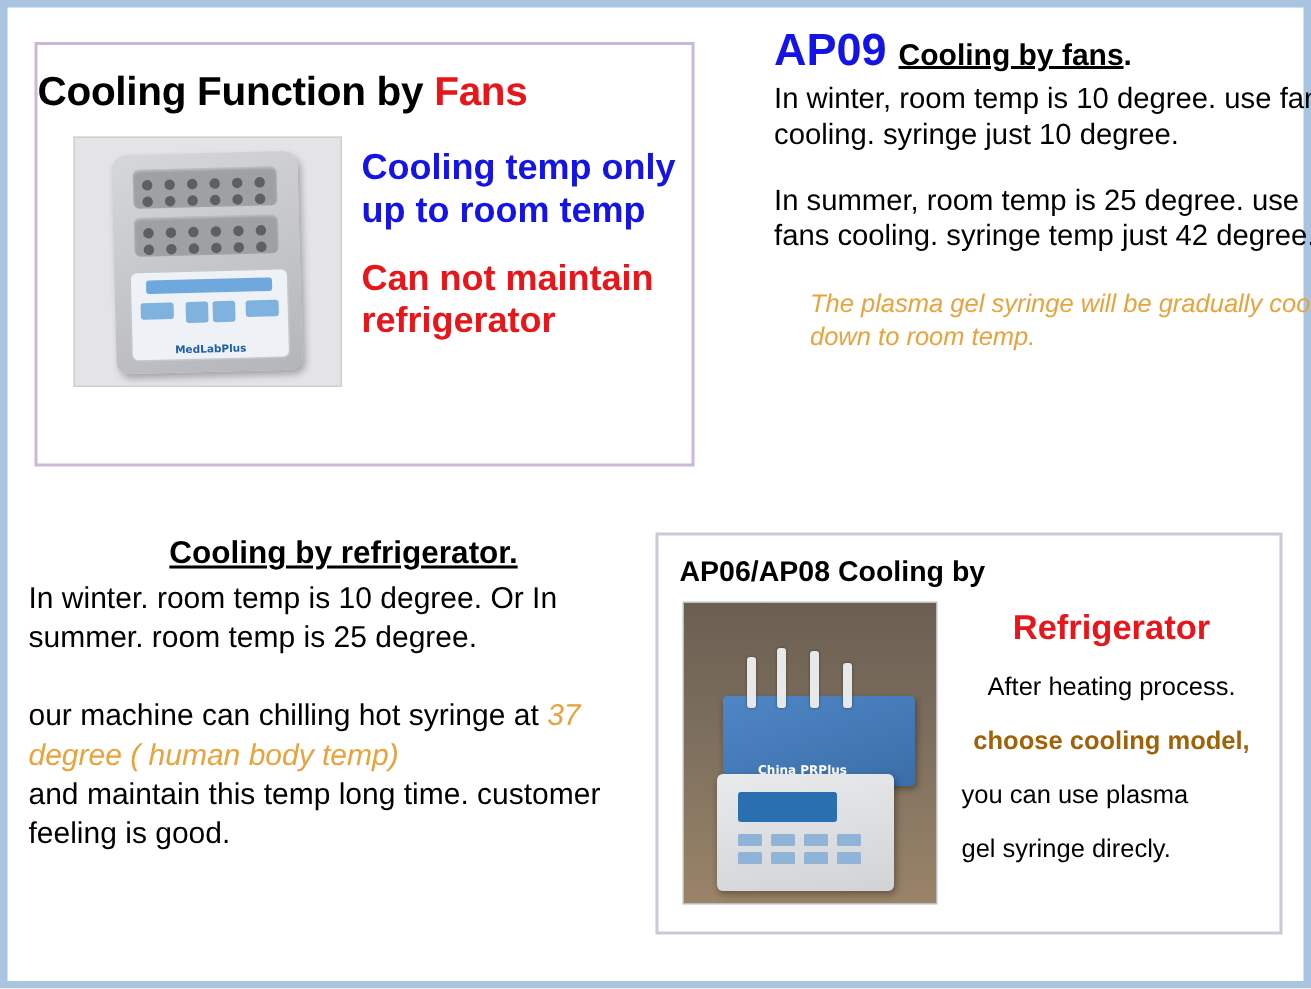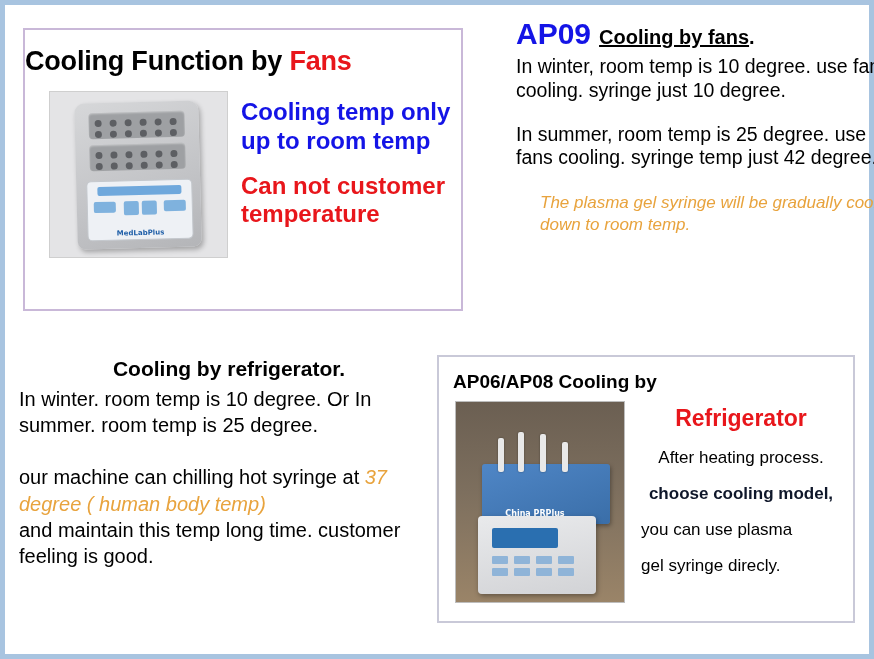--- a/index.html
+++ b/index.html
@@ -208,20 +208,21 @@
     position: absolute;
     left: 14px;
     top: 352px;
     width: 420px;
   }
   .fridge-title {
     text-align: center;
     font-size: 21px;
     font-weight: bold;
     color: #000000;
+    text-decoration: underline;
   }
   .fridge-p {
     font-size: 20px;
     color: #000000;
     line-height: 1.28;
     margin-top: 6px;
   }
   .fridge-p2 {
     font-size: 20px;
     color: #000000;
@@ -333,21 +334,21 @@
     color: #e8161b;
     text-align: center;
   }
   .pf-line {
     font-size: 17px;
     color: #000000;
     margin-top: 16px;
     text-align: center;
   }
   .pf-line.blue {
-    color: #0f172a;
+    color: #a16207;
     font-weight: bold;
   }
   .pf-line.left {
     text-align: left;
     margin-left: 6px;
   }
 </style>
 </head>
 <body>
 
@@ -400,21 +401,21 @@
             <span class="dev-btn" style="left:36px;"></span>
             <span class="dev-btn" style="left:54px;"></span>
             <span class="dev-btn wide" style="left:76px;"></span>
             <div class="dev-label">MedLabPlus</div>
           </div>
         </div>
       </div>
 
       <div class="fans-text">
         <div class="fans-blue">Cooling temp only up to room temp</div>
-        <div class="fans-red">Can not customer temperature</div>
+        <div class="fans-red">Can not maintain refrigerator</div>
       </div>
 
     </div>
   </div>
 
   <div class="ap09">
     <div class="ap09-head">
       <span class="ap09-code">AP09</span><span class="ap09-sub">Cooling by fans</span><span class="ap09-dot">.</span>
     </div>
     <div class="ap09-p">In winter, room temp is 10 degree. use fans cooling. syringe just 10 degree.</div>

